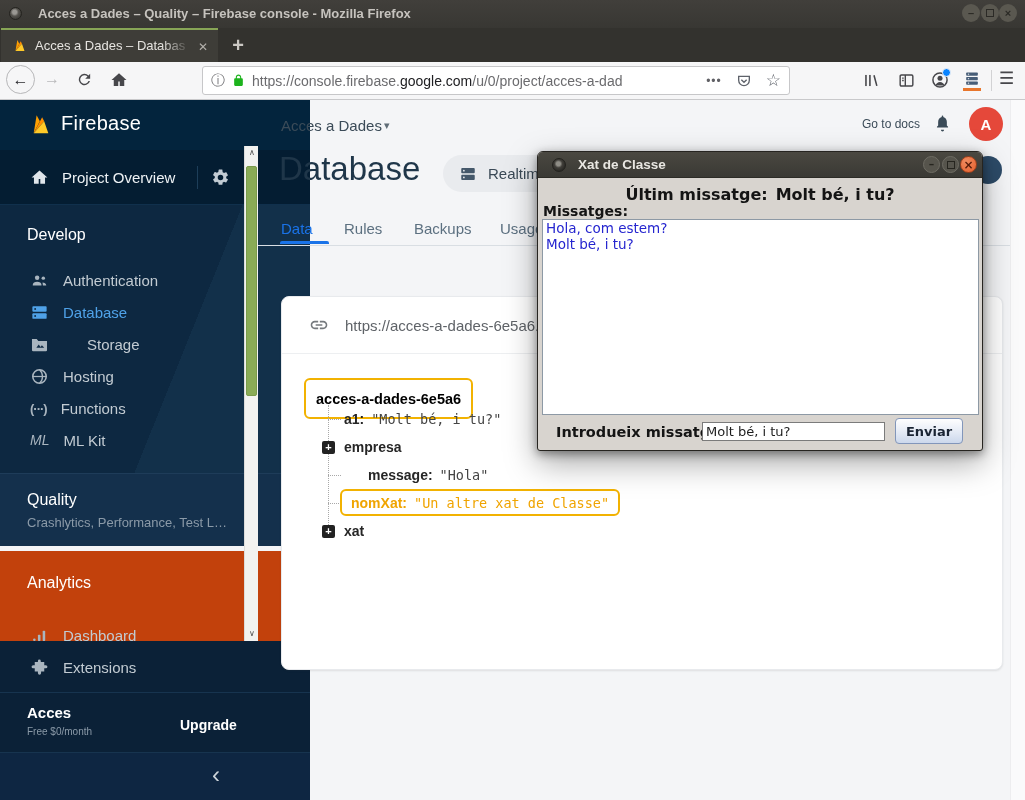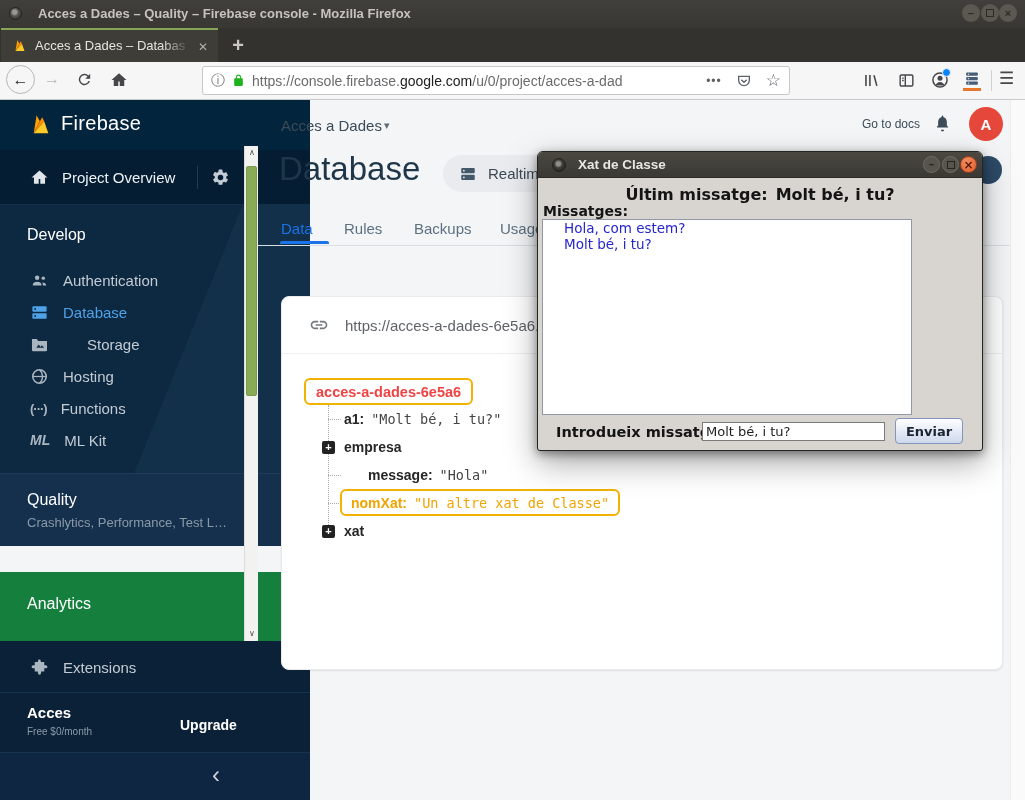--- a/index.html
+++ b/index.html
@@ -60,36 +60,36 @@
   .acct-dot{position:absolute;left:12px;top:-2px;width:7px;height:7px;border-radius:50%;
     background:#0a84ff;border:1px solid #f6f6f7;}
   .ext-bar{position:absolute;left:0;top:17px;width:18px;height:2.5px;background:#e8762c;}
 
   
   .sb{position:absolute;left:0;width:310px;}
   .sb-logo{top:100px;height:50px;background:#03243d;}
   .sb-po{top:150px;height:55px;background:#041d32;border-bottom:1px solid #10304c;box-sizing:border-box;}
   .sb-develop{top:205px;height:268px;background:linear-gradient(112deg,#0d2841 58%,#12304a 58%);}
   .sb-quality{top:473px;height:73px;background:#14304c;border-top:1px solid #1e3c59;box-sizing:border-box;}
-  .sb-analytics{top:572px;height:95px;background:#15803d;}
+  .sb-analytics{top:551px;height:95px;background:#c2410c;}
   .sb-extensions{top:641px;height:51px;background:#0b2137;}
   .sb-spark{top:692px;height:60px;background:#0b2137;border-top:1px solid #17344f;box-sizing:border-box;}
   .sb-collapse{top:752px;height:48px;background:#0e2642;border-top:1px solid #17344f;box-sizing:border-box;}
   .brand{position:absolute;left:61px;top:12px;font-size:20px;font-weight:500;color:#fff;letter-spacing:.3px;}
   .po-label{position:absolute;left:62px;top:19px;font-size:15px;font-weight:500;color:#eef2f5;}
   .po-sep{position:absolute;left:197px;top:16px;width:1px;height:23px;background:#1d3e59;}
   .sec-label{position:absolute;left:27px;font-size:16px;font-weight:500;color:#fff;}
   .sec-sub{position:absolute;left:27px;font-size:13px;color:#8b9aa8;}
   .nav-row{position:absolute;left:0;width:244px;height:32px;display:flex;align-items:center;
     padding-left:30px;box-sizing:border-box;color:#a9b5bf;}
   .nav-row .lbl{margin-left:14px;font-size:15px;color:#c2cbd2;}
   .nav-row.active{color:#4fa2e8;}
   .nav-row.active .lbl{color:#4fa2e8;font-weight:500;}
   .fn-icon{font-size:13px;font-weight:bold;letter-spacing:-1px;}
-  .ml-icon{font-size:14px;font-weight:bold;font-style:italic;}
+  .ml-icon{font-size:14px;font-weight:normal;font-style:italic;}
   .spark-name{position:absolute;left:27px;top:11px;font-size:15px;font-weight:600;color:#fff;}
   .spark-price{position:absolute;left:27px;top:33px;font-size:10px;color:#8b9aa8;}
   .upgrade{position:absolute;left:180px;top:24px;font-size:14px;font-weight:700;color:#fff;}
   .collapse-ch{position:absolute;left:212px;top:8px;font-size:24px;color:#ccd3d9;}
 
   
   .sb-scroll{position:absolute;left:244px;top:146px;width:14px;height:495px;background:#f2f2f0;
     border-left:1px solid #dcdcda;box-sizing:border-box;}
   .sb-thumb{position:absolute;left:246px;top:166px;width:11px;height:230px;background:#8aab56;
     border:1px solid #7a9a4b;border-radius:2px;box-sizing:border-box;}
@@ -115,23 +115,23 @@
     border-radius:2px 2px 0 0;}
   .tab-strip-line{position:absolute;left:258px;top:245px;width:752px;height:1px;background:#d9dee3;}
 
   
   .card{position:absolute;left:281px;top:296px;width:722px;height:374px;background:#fff;
     border:1px solid #e8eaed;border-radius:8px;box-shadow:0 1px 2px rgba(60,64,67,.12);
     box-sizing:border-box;z-index:1;}
   .card-link-icon{position:absolute;left:27px;top:18px;color:#75797d;}
   .card-url{position:absolute;left:63px;top:20px;font-size:15px;color:#5f6368;}
   .card-div{position:absolute;left:0;top:56px;width:100%;height:1px;background:#edeff1;}
-  .t-root{position:absolute;left:22px;top:81px;height:27px;padding:0 10px;border:2px solid #f2b201;
+  .t-root{position:absolute;left:22px;top:81px;height:41px;padding:0 10px;border:2px solid #f2b201;
     border-radius:6px;display:inline-flex;align-items:center;font-size:14.5px;font-weight:600;
-    color:#ef4444;box-sizing:border-box;background:#fff;}
+    color:#000000;box-sizing:border-box;background:#fff;}
   .t-vline{position:absolute;left:46px;top:108px;height:126px;width:0;border-left:1px dotted #a8a8a8;}
   .t-stub{position:absolute;left:46px;width:13px;height:0;border-top:1px dotted #a8a8a8;}
   .t-row{position:absolute;left:62px;height:28px;display:flex;align-items:center;}
   .t-key{font-size:14px;font-weight:600;color:#262626;}
   .t-val{font-family:"DejaVu Sans Mono",monospace;font-size:13.5px;color:#454545;margin-left:7px;}
   .t-exp{position:absolute;left:40px;width:13px;height:13px;background:#222;border-radius:2px;
     color:#fff;font-size:11px;font-weight:bold;display:flex;align-items:center;justify-content:center;
     line-height:1;}
   .t-hl{position:absolute;left:58px;top:192px;height:27px;padding:0 9px;border:2px solid #f2b201;
     border-radius:6px;display:inline-flex;align-items:center;box-sizing:border-box;background:#fff;}
@@ -158,22 +158,22 @@
     display:flex;align-items:center;justify-content:center;box-sizing:border-box;
     font-size:11px;font-weight:bold;line-height:1;}
   .cw-min,.cw-max{background:#56544c;border:1px solid #6e6c63;color:#26251f;}
   .cw-max .sq{width:6px;height:6px;border:1.5px solid #26251f;}
   .cw-close{background:radial-gradient(circle at 35% 30%,#f08b5f,#e55f2c);
     border:1px solid #9c3f1b;color:#571c0a;font-size:12px;}
   .cw-last{position:absolute;left:0;top:33px;width:100%;text-align:center;
     font-size:16px;font-weight:bold;color:#141414;}
   .cw-last .val{margin-left:8px;}
   .cw-mlabel{position:absolute;left:5px;top:51px;font-size:14px;font-weight:bold;color:#141414;}
-  .cw-list{position:absolute;left:4px;top:67px;width:370px;height:196px;background:#fff;
-    border:1px solid #8d99a5;box-sizing:border-box;padding:1px 21px;}
+  .cw-list{position:absolute;left:4px;top:67px;width:437px;height:196px;background:#fff;
+    border:1px solid #8d99a5;box-sizing:border-box;padding:1px 3px;}
   .cw-msg{font-size:13.5px;color:#2525cf;line-height:15.5px;}
   .cw-ilabel{position:absolute;left:18px;top:272px;font-size:14.5px;font-weight:bold;color:#141414;}
   .cw-input{position:absolute;left:164px;top:270px;width:183px;height:19px;background:#fff;
     border:1px solid #7b7b7b;box-sizing:border-box;font-family:"DejaVu Sans",sans-serif;
     font-size:13px;color:#1c1c1c;padding:0 3px;outline:none;}
   .cw-send{position:absolute;left:357px;top:266px;width:68px;height:26px;
     border:1px solid #8296ba;border-radius:4px;
     background:linear-gradient(#fefefe 0%,#e9eef7 45%,#ccd8ec 100%);
     font-family:"DejaVu Sans",sans-serif;font-size:13px;font-weight:bold;color:#1a2433;
     box-sizing:border-box;display:flex;align-items:center;justify-content:center;}

